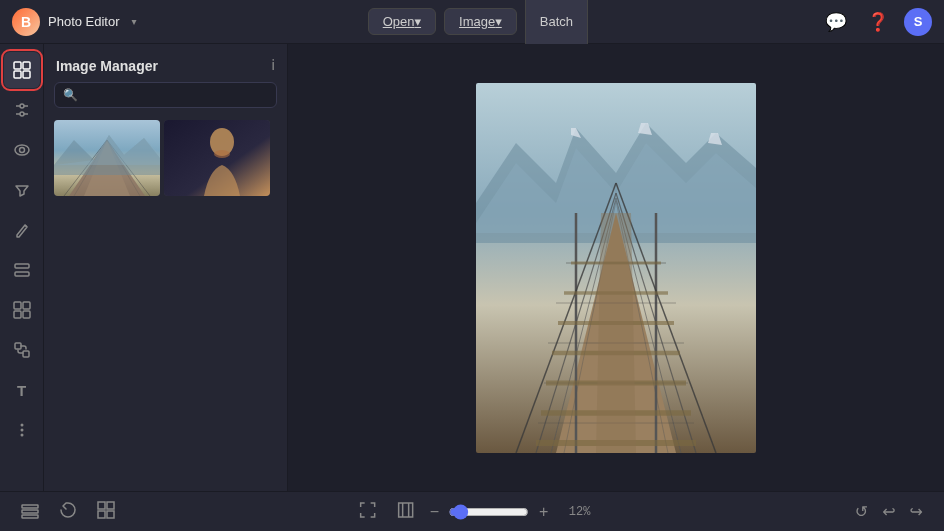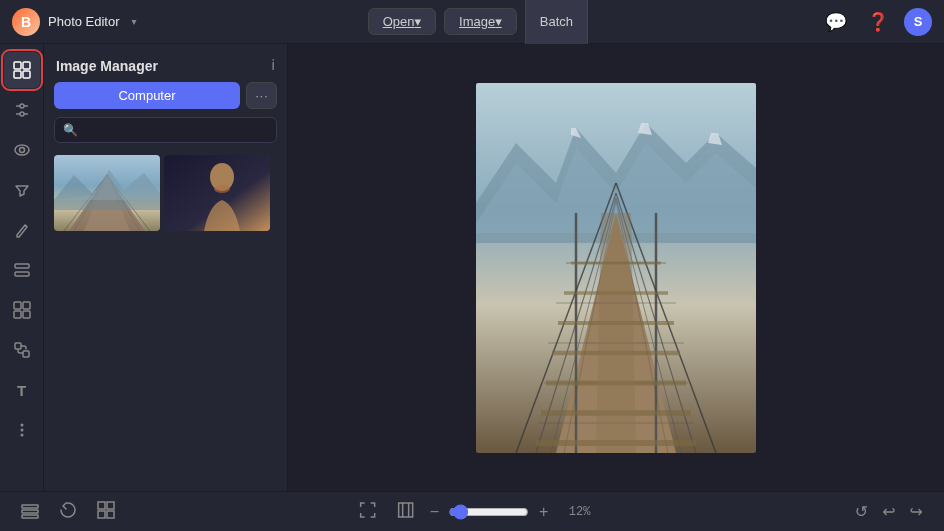--- a/index.html
+++ b/index.html
@@ -410,24 +410,20 @@
         <circle cx="9" cy="14" r="1.5" fill="currentColor"></circle>
       </svg>
     </div>
   </div>
 
   <div class="panel">
     <div class="panel-header">
       <span class="panel-title">Image Manager</span>
       <button class="panel-info-btn">ℹ</button>
     </div>
-    <div class="panel-controls">
-      <button class="panel-computer-btn">Computer</button>
-      <button class="panel-more-btn">···</button>
-    </div>
     <div class="panel-search">
       <span class="search-icon-char">🔍</span>
     </div>
     <div class="panel-images">
 
       <div class="panel-img-thumb">
         <svg width="106" height="76" viewBox="0 0 106 76" xmlns="http://www.w3.org/2000/svg">
           <defs>
             <linearGradient id="t1sky" x1="0" y1="0" x2="0" y2="1">
               <stop offset="0%" stop-color="#a8c4d8"></stop>

